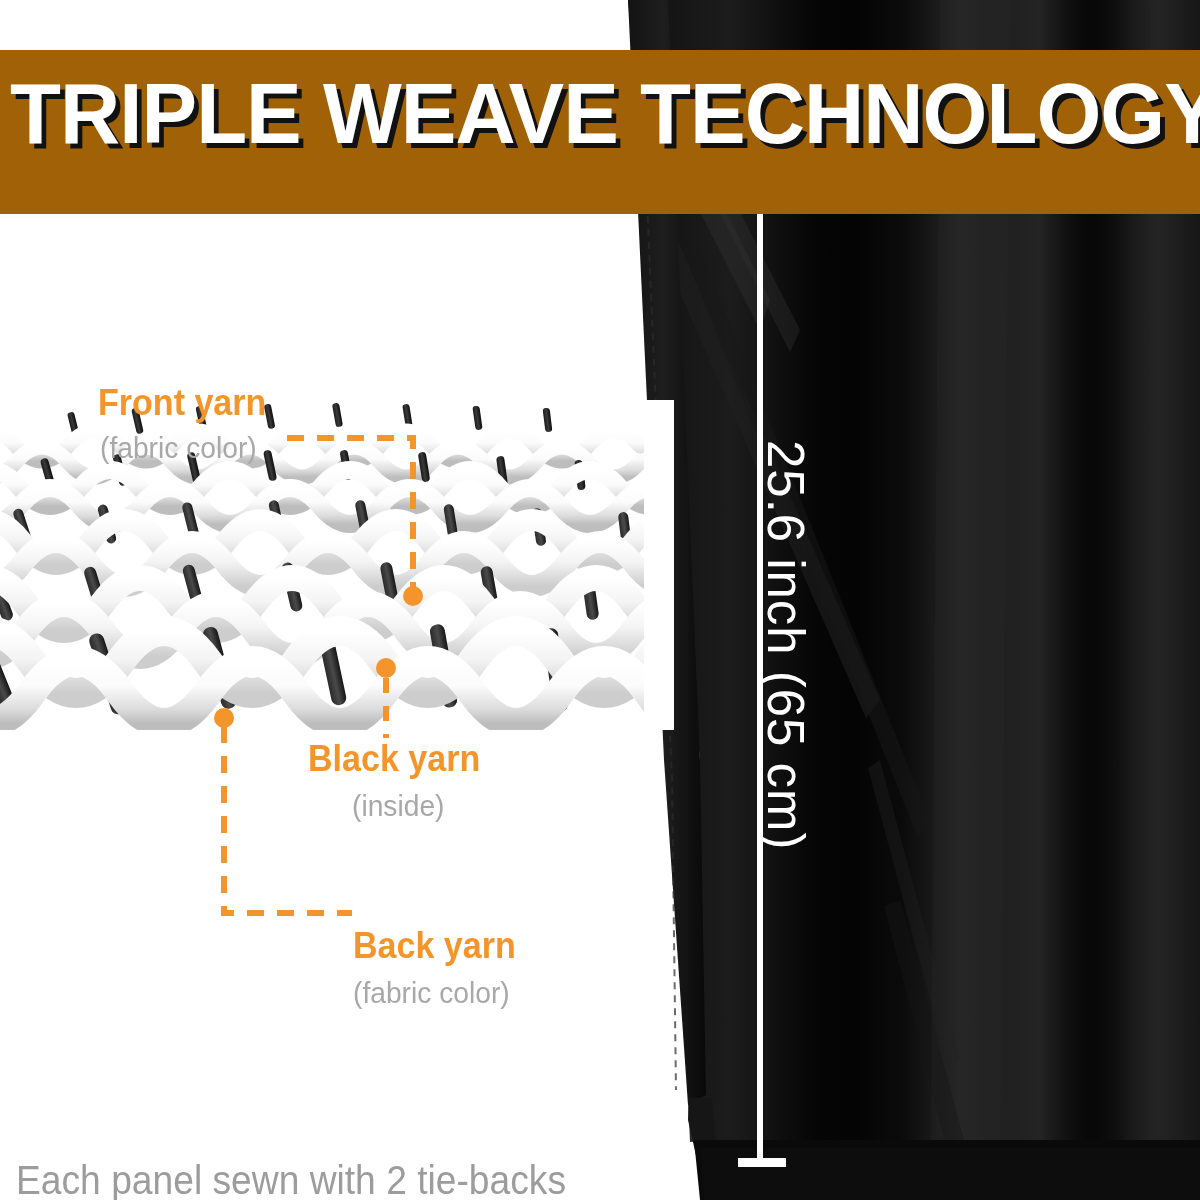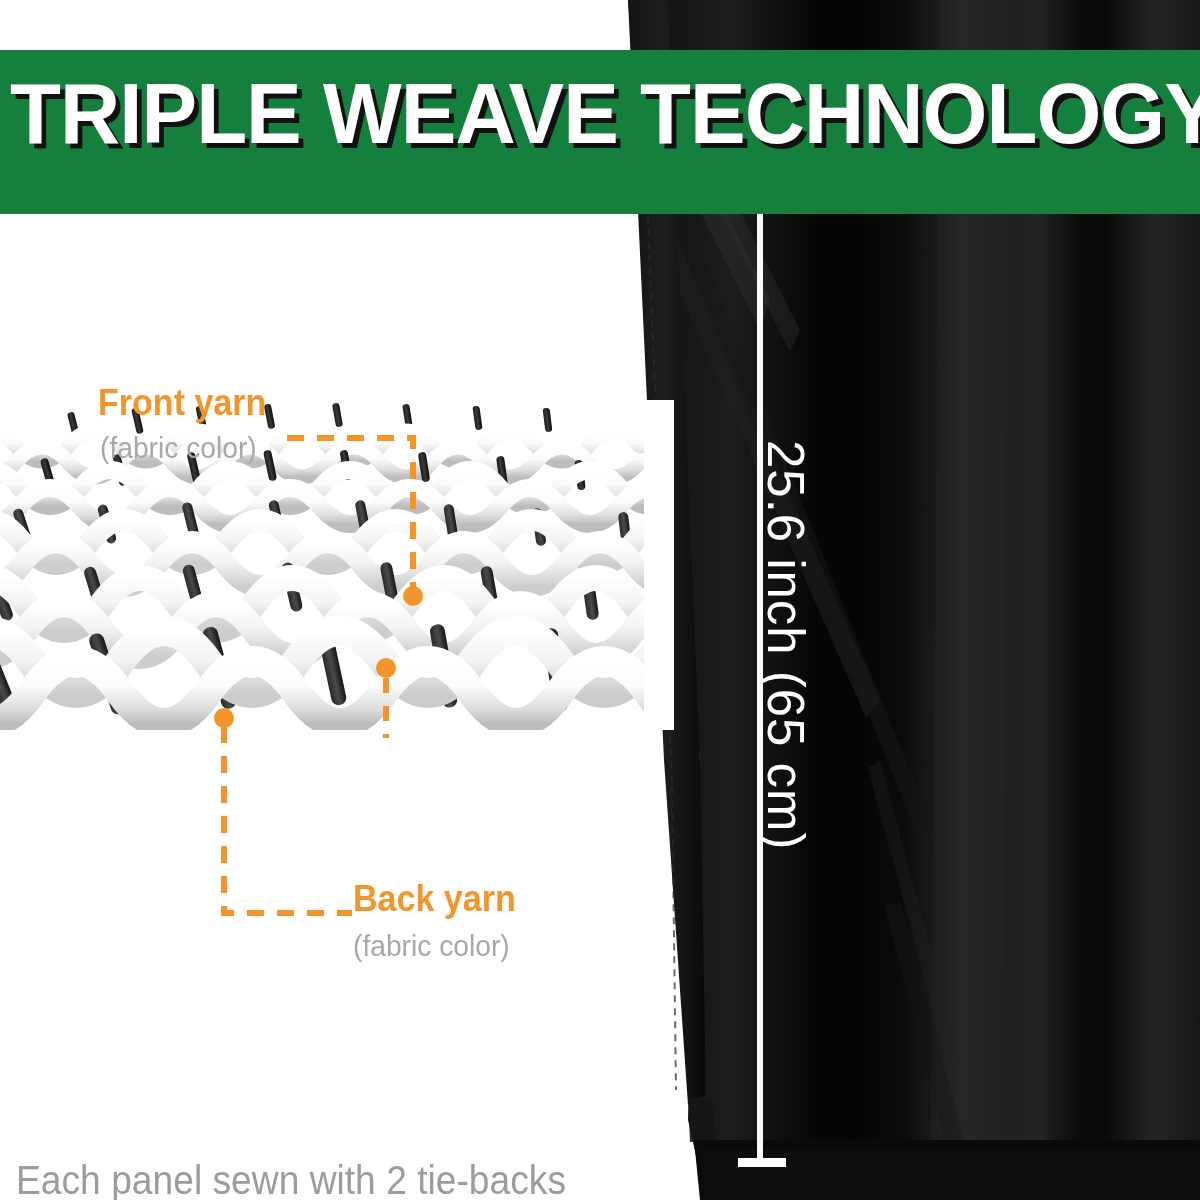--- a/index.html
+++ b/index.html
@@ -20,21 +20,21 @@
     top:0;left:0;width:1200px;height:1200px;
     overflow:hidden;
     pointer-events:none;
   }
 
   
   #header-banner{
     position:absolute;
     left:0;top:50px;
     width:1200px;height:164px;
-    background:#15803d;
+    background:#a16207;
     overflow:hidden;
   }
   #header-title{
     position:absolute;
     left:10px;top:20px;
     font-family:"Liberation Sans", sans-serif;
     font-weight:bold;
     font-size:86px;
     line-height:1;
     letter-spacing:-1px;
@@ -74,21 +74,21 @@
   }
 
   #callout-front-yarn{left:98px;top:384px;}
   #callout-front-yarn .main{font-size:37px;}
   #callout-front-yarn .sub{font-size:30px;margin-top:12px;margin-left:2px;}
 
   #callout-black-yarn{left:308px;top:740px;}
   #callout-black-yarn .main{font-size:37px;}
   #callout-black-yarn .sub{font-size:30px;margin-top:14px;margin-left:44px;}
 
-  #callout-back-yarn{left:353px;top:880px;}
+  #callout-back-yarn{left:353px;top:927px;}
   #callout-back-yarn .main{font-size:37px;}
   #callout-back-yarn .sub{font-size:30px;margin-top:14px;margin-left:0px;}
 
   
   #leader-lines{
     position:absolute;left:0;top:0;width:1200px;height:1200px;
     pointer-events:none;
   }
 
   
@@ -324,20 +324,24 @@
 
   <div id="header-banner">
     <div id="header-title">TRIPLE WEAVE TECHNOLOGY</div>
   </div>
 
   <div class="callout" id="callout-front-yarn">
     <div class="main">Front yarn</div>
     <div class="sub">(fabric color)</div>
   </div>
 
+  <div class="callout" id="callout-black-yarn">
+    <div class="main">Black yarn</div>
+    <div class="sub">(inside)</div>
+  </div>
 
   <div class="callout" id="callout-back-yarn">
     <div class="main">Back yarn</div>
     <div class="sub">(fabric color)</div>
   </div>
 
   <div id="bottom-note">
     <div>Each panel sewn with 2 tie-backs</div>
     
   </div>

